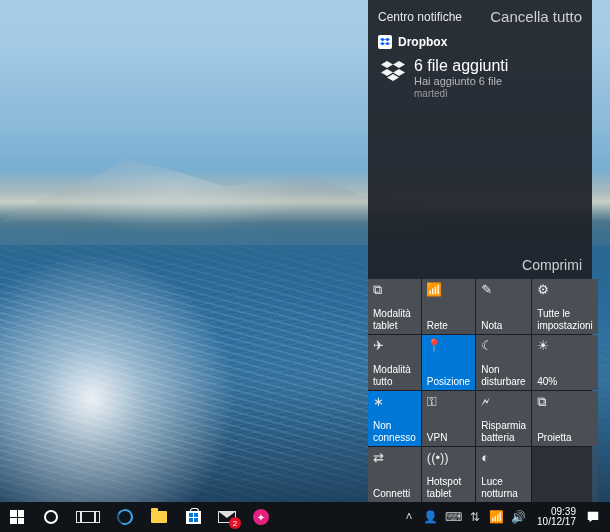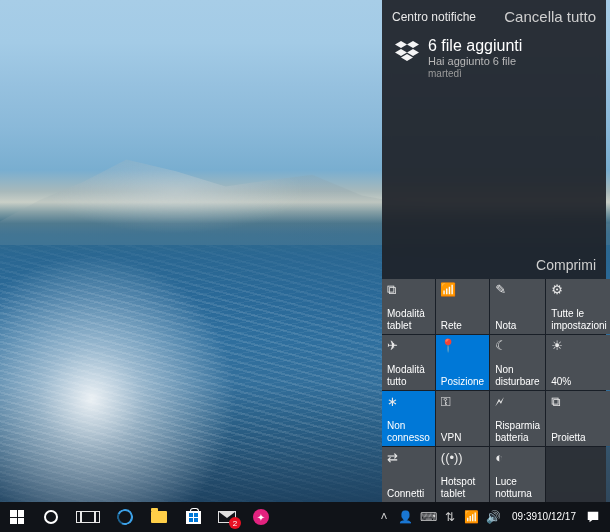--- a/index.html
+++ b/index.html
@@ -31,21 +31,21 @@
     background:
       repeating-linear-gradient(15deg, rgba(255,255,255,0.18) 0 2px, rgba(0,0,0,0) 2px 7px),
       repeating-linear-gradient(-10deg, rgba(255,255,255,0.1) 0 1px, rgba(0,0,0,0) 1px 5px);
     mix-blend-mode: screen;
     opacity: 0.55;
     mask-image: radial-gradient(ellipse at 20% 50%, black 0%, black 40%, transparent 80%);
   }
 
   
   .action-center {
-    position: absolute; top: 0; right: 4px; width: 224px; height: 502px;
+    position: absolute; top: 0; right: 18px; width: 224px; height: 502px;
     background: rgba(30,34,40,0.92);
     color: #fff;
     font-size: 11px;
     font-weight: 400;
     backdrop-filter: blur(4px);
   }
   .ac-header {
     display: flex; justify-content: space-between; align-items: center;
     padding: 8px 10px 6px 10px;
   }
@@ -97,21 +97,21 @@
     font-size: 11px;
   }
   .tb-left { display: flex; align-items: stretch; }
   .tb-btn {
     width: 34px; display: flex; align-items: center; justify-content: center;
     cursor: pointer; color: #e8e8e8; position: relative;
   }
   .tb-spacer { flex: 1; }
   .tb-right { display: flex; align-items: center; gap: 6px; padding-right: 6px; }
   .tb-tray-icon { width: 16px; text-align: center; color: #d0d0d0; font-size: 12px; cursor: pointer; }
-  .tb-clock { display: flex; align-items: flex-start; line-height: 1.05; font-size: 10px; padding: 0 4px; cursor: pointer;}
+  .tb-clock { display: flex; flex-direction: column; align-items: flex-end; line-height: 1.05; font-size: 10px; padding: 0 4px; cursor: pointer;}
   .tb-ac { width: 18px; text-align: center; cursor: pointer; color: #fff; font-size: 13px; }
 
   
   .win-logo {
     width: 14px; height: 14px; display: grid; grid-template-columns: 1fr 1fr; grid-template-rows: 1fr 1fr; gap: 1px;
   }
   .win-logo div { background: #fff; }
   .cortana-ring { width: 14px; height: 14px; border: 2px solid #fff; border-radius: 50%; }
   .taskview { width: 16px; height: 12px; border: 1px solid #e8e8e8; border-radius: 1px; position: relative; }
   .taskview::before, .taskview::after {
@@ -153,20 +153,28 @@
     <div class="sea-sparkle"></div>
   </div>
 
   <div class="action-center">
     <div class="ac-header">
       <span class="ac-title">Centro notifiche</span>
       <span class="ac-clear">Cancella tutto</span>
     </div>
 
     <div class="notif-group">
+      <div class="notif-app-head">
+        <span class="notif-app-icon">
+          <svg width="10" height="10" viewBox="0 0 24 24">
+              <path fill="#0061ff" d="M6 2l6 4-6 4-6-4 6-4zm12 0l6 4-6 4-6-4 6-4zM6 12l6 4-6 4-6-4 6-4zm12 0l6 4-6 4-6-4 6-4z"></path>
+            </svg>
+        </span>
+        <span class="notif-app-name">Dropbox</span>
+      </div>
       <div class="notif-item">
         <div class="notif-item-icon">
           <svg width="24" height="24" viewBox="0 0 48 40">
               <g fill="#ffffff">
             <path d="M12 2l12 7-12 7L0 9l12-7zM36 2l12 7-12 7-12-7 12-7zM12 18l12 7-12 7L0 25l12-7zM36 18l12 7-12 7-12-7 12-7zM24 28l12 7-12 7-12-7 12-7z" opacity="0.95"></path>
           </g>
             </svg>
         </div>
         <div class="notif-lines">
           <span class="notif-title">6 file aggiunti</span>

